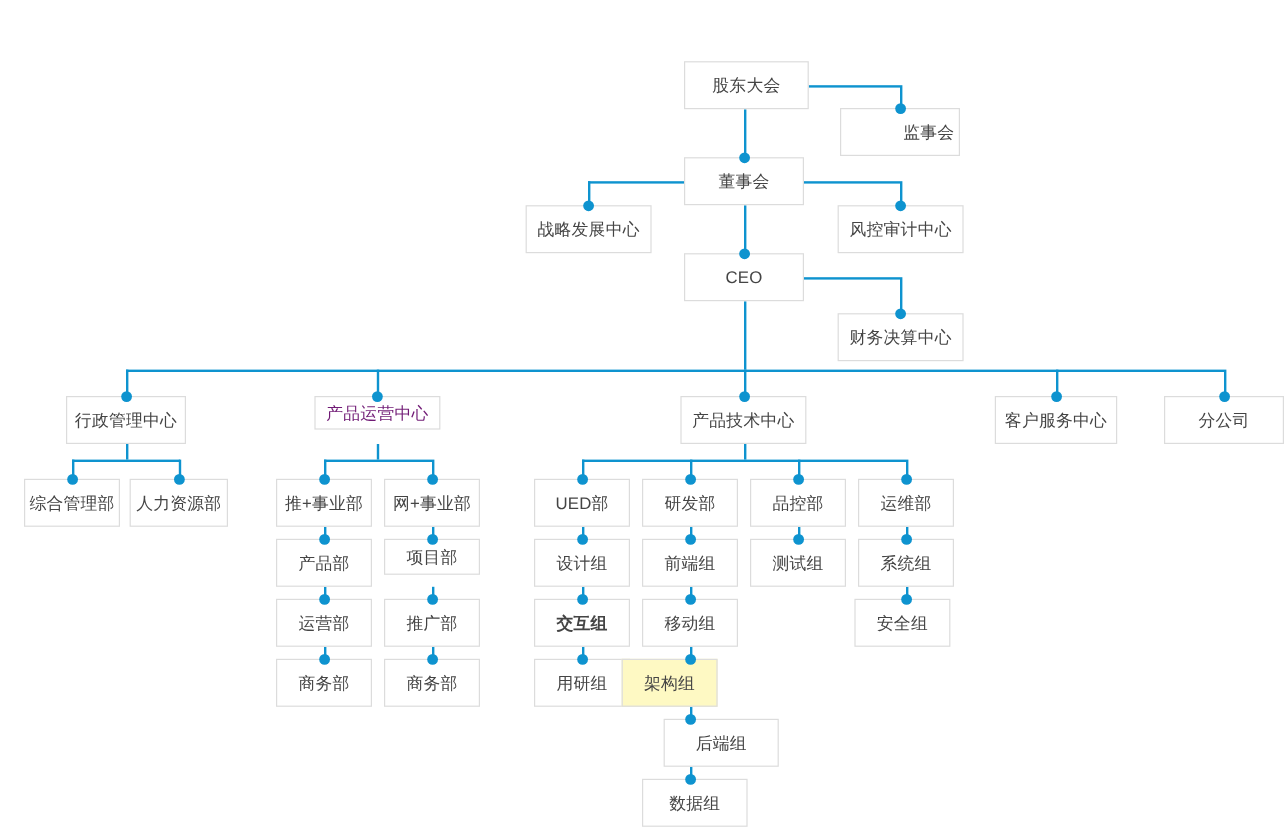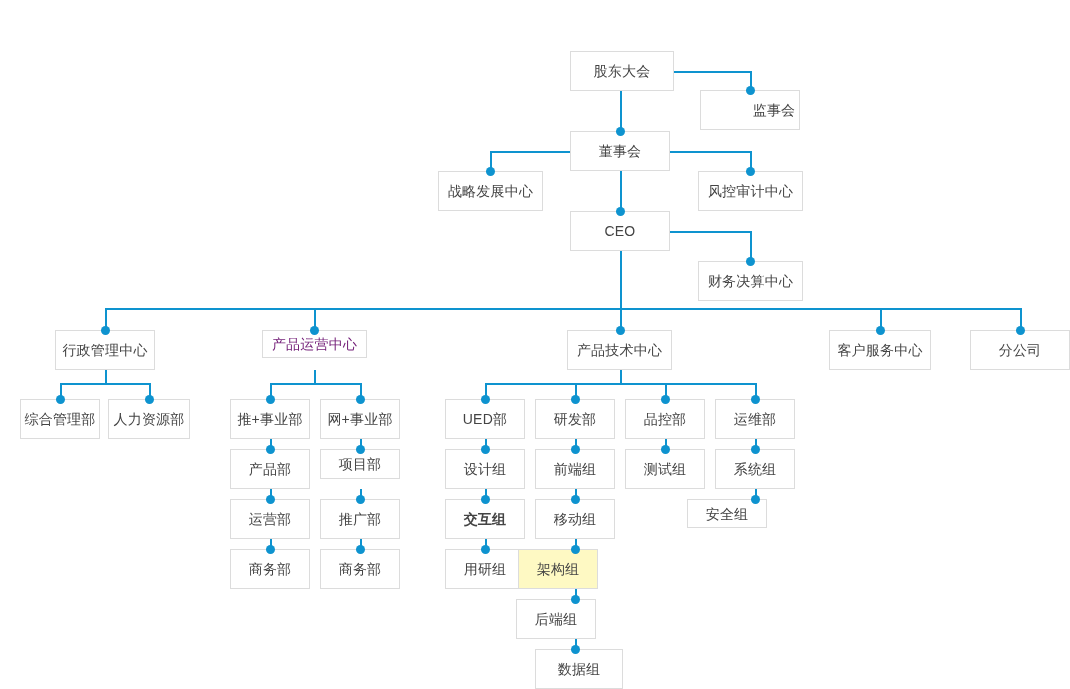--- a/index.html
+++ b/index.html
@@ -237,29 +237,29 @@
       </div>
       <div class="node" style="left: 715px; top: 449px; width: 80px; height: 40px; border-color: rgb(220, 220, 220); background: rgb(255, 255, 255); color: rgb(68, 68, 68);">
         <span class="node-label">系统组</span>
       </div>
       <div class="node" style="left: 445px; top: 499px; width: 80px; height: 40px; border-color: rgb(220, 220, 220); background: rgb(255, 255, 255); color: rgb(68, 68, 68); font-weight: bold;">
         <span class="node-label">交互组</span>
       </div>
       <div class="node" style="left: 535px; top: 499px; width: 80px; height: 40px; border-color: rgb(220, 220, 220); background: rgb(255, 255, 255); color: rgb(68, 68, 68);">
         <span class="node-label">移动组</span>
       </div>
-      <div class="node" style="left: 687px; top: 499px; width: 80px; height: 29px; border-color: rgb(220, 220, 220); background: rgb(255, 255, 255); color: rgb(68, 68, 68);">
+      <div class="node" style="left: 712px; top: 499px; width: 80px; height: 40px; border-color: rgb(220, 220, 220); background: rgb(255, 255, 255); color: rgb(68, 68, 68);">
         <span class="node-label">安全组</span>
       </div>
       <div class="node" style="left: 445px; top: 549px; width: 80px; height: 40px; border-color: rgb(220, 220, 220); background: rgb(255, 255, 255); color: rgb(68, 68, 68);">
         <span class="node-label">用研组</span>
       </div>
       <div class="node" style="left: 518px; top: 549px; width: 80px; height: 40px; border-color: rgb(220, 220, 220); background: #fef9c3; color: rgb(68, 68, 68);">
         <span class="node-label">架构组</span>
       </div>
-      <div class="node" style="left: 516px; top: 599px; width: 80px; height: 40px; border-color: rgb(220, 220, 220); background: rgb(255, 255, 255); color: rgb(68, 68, 68);">
+      <div class="node" style="left: 553px; top: 599px; width: 96px; height: 40px; border-color: rgb(220, 220, 220); background: rgb(255, 255, 255); color: rgb(68, 68, 68);">
         <span class="node-label">后端组</span>
       </div>
       <div class="node" style="left: 535px; top: 649px; width: 88px; height: 40px; border-color: rgb(220, 220, 220); background: rgb(255, 255, 255); color: rgb(68, 68, 68);">
         <span class="node-label">数据组</span>
       </div>
     </div>
 </div>
 
 </body></html>

